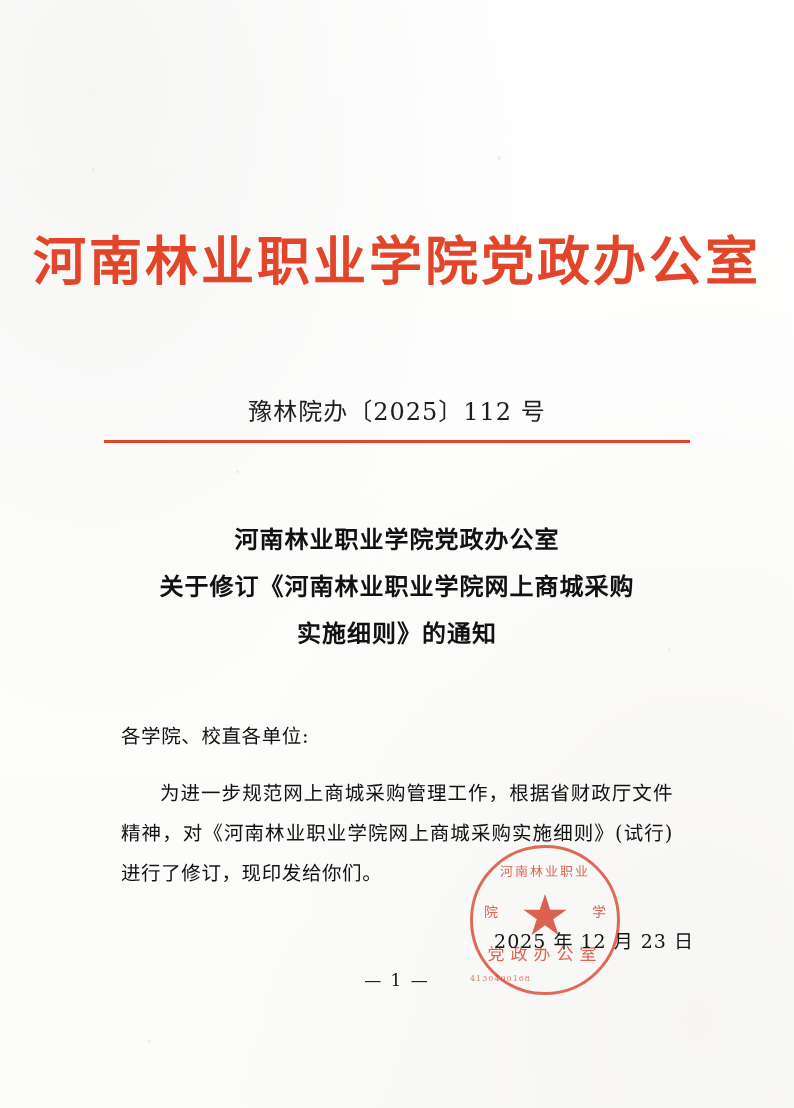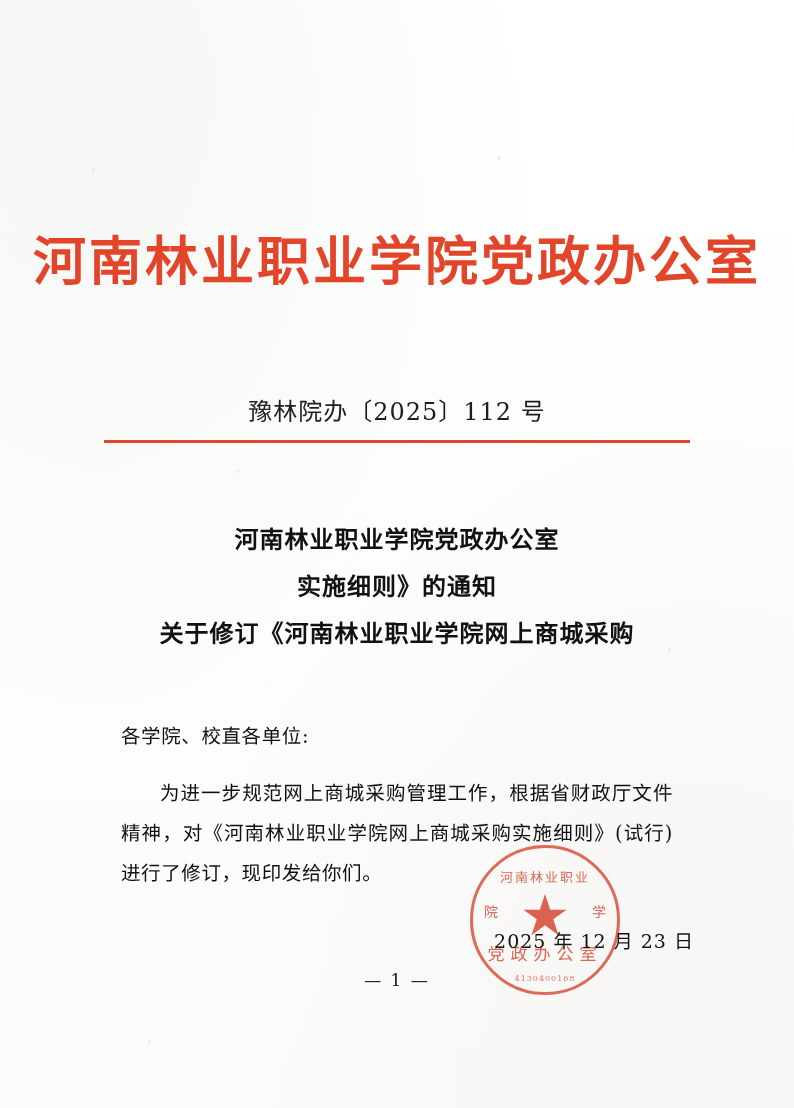--- a/index.html
+++ b/index.html
@@ -157,27 +157,27 @@
   .seal .arc-top,
   .seal .arc-bottom {
     position: absolute;
     left: 0; right: 0;
     text-align: center;
     color: #d6412c;
     opacity: .8;
     font-size: 13px;
     letter-spacing: 2px;
   }
-  .seal .arc-top { top: 16px; margin-top: 6px; }
+  .seal .arc-top { top: 16px; }
   .seal .arc-bottom { bottom: 30px; font-size: 17px; letter-spacing: 6px; }
   .seal .code {
     position: absolute;
     left: 0; right: 0;
     bottom: 12px;
-    text-align: center;
+    text-align: left;
     color: #d6412c;
     opacity: .7;
     font-size: 8px;
     letter-spacing: 1px;
   }
   .seal .mid-left, .seal .mid-right {
     position: absolute;
     top: 56px;
     color: #d6412c;
     opacity: .8;
@@ -201,22 +201,22 @@
   <div class="doc-header">
     <div class="org">河南林业职业学院党政办公室</div>
   </div>
 
   <div class="doc-number">豫林院办〔2025〕112 号</div>
 
   <div class="red-rule"></div>
 
   <div class="title-block">
     <span class="ln">河南林业职业学院党政办公室</span>
+    <span class="ln">关于修订《河南林业职业学院网上商城采购</span>
     <span class="ln">实施细则》的通知</span>
-    <span class="ln">关于修订《河南林业职业学院网上商城采购</span>
   </div>
 
   <div class="body-text">
     <p>各学院、校直各单位:</p>
     <p class="indent">为进一步规范网上商城采购管理工作，根据省财政厅文件精神，对《河南林业职业学院网上商城采购实施细则》(试行)进行了修订，现印发给你们。</p>
   </div>
 
   <div class="seal">
     <div class="ring"></div>
     <div class="arc-top">河南林业职业</div>

